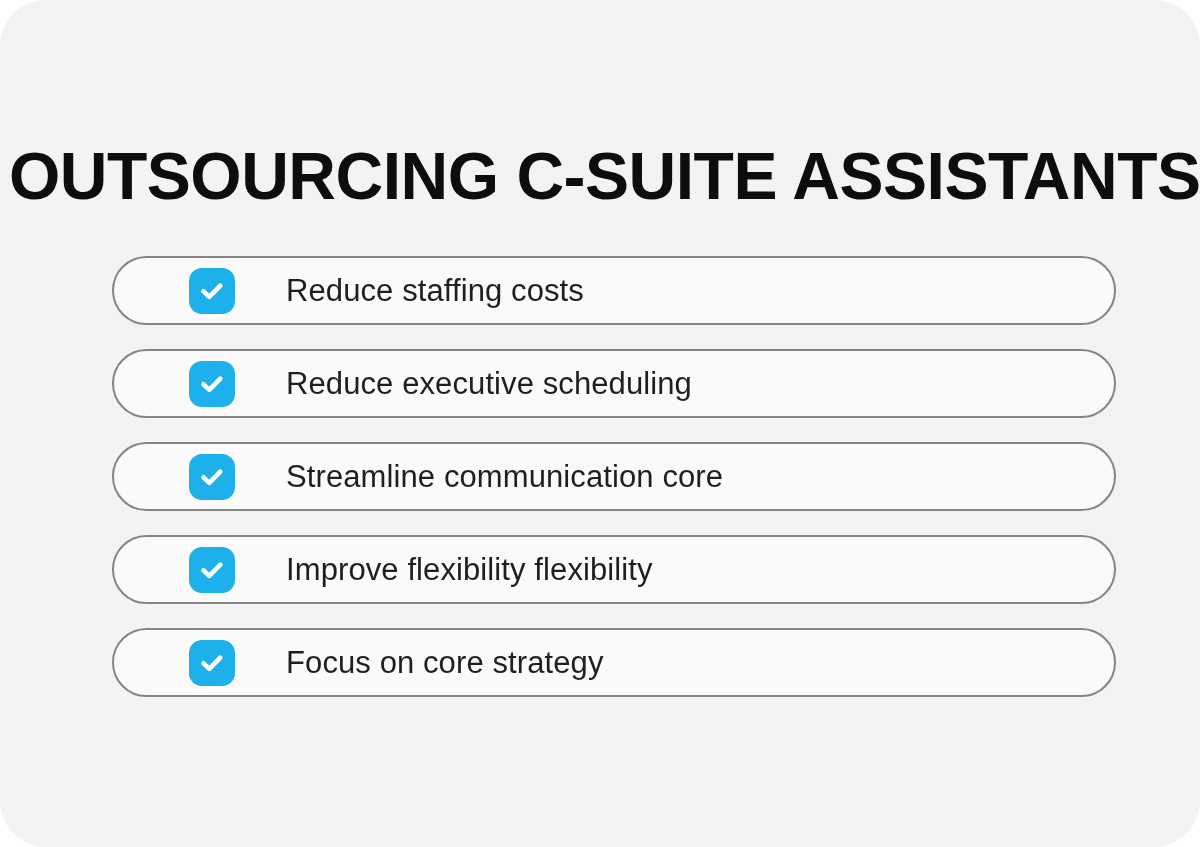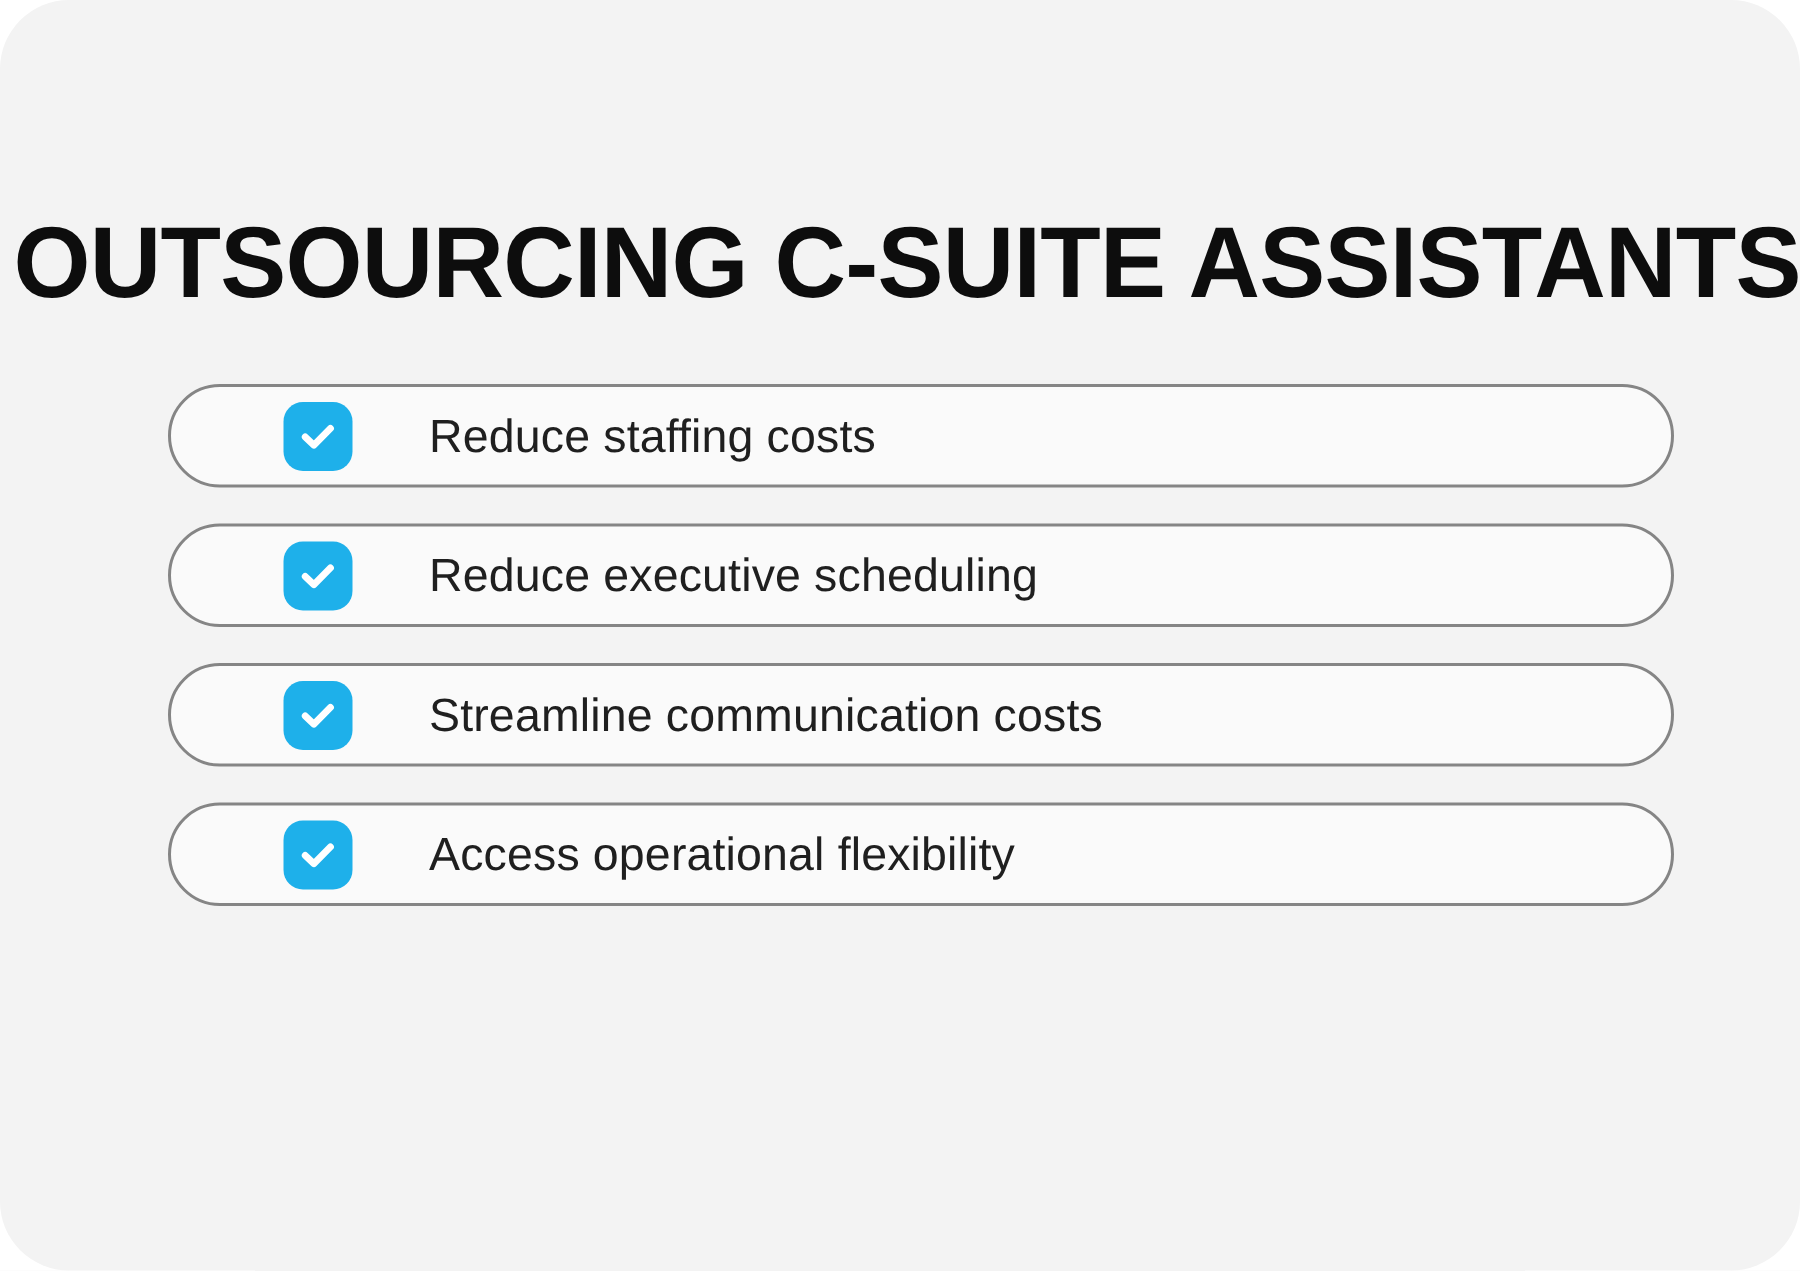--- a/index.html
+++ b/index.html
@@ -117,27 +117,35 @@
       </span>
       <span class="row-label">Reduce executive scheduling</span>
     </div>
 
     <div class="row">
       <span class="checkbox">
         <svg viewBox="0 0 30 30" aria-hidden="true">
           <path d="M6.5 15.3 L12.3 20.8 L23.3 9.6" fill="none" stroke="#ffffff" stroke-width="4.6" stroke-linecap="round" stroke-linejoin="round"></path>
         </svg>
       </span>
-      <span class="row-label">Streamline communication costs</span>
+      <span class="row-label">Streamline communication core</span>
     </div>
 
     <div class="row">
       <span class="checkbox">
         <svg viewBox="0 0 30 30" aria-hidden="true">
           <path d="M6.5 15.3 L12.3 20.8 L23.3 9.6" fill="none" stroke="#ffffff" stroke-width="4.6" stroke-linecap="round" stroke-linejoin="round"></path>
         </svg>
       </span>
-      <span class="row-label">Access operational flexibility</span>
+      <span class="row-label">Improve flexibility flexibility</span>
     </div>
 
+    <div class="row">
+      <span class="checkbox">
+        <svg viewBox="0 0 30 30" aria-hidden="true">
+          <path d="M6.5 15.3 L12.3 20.8 L23.3 9.6" fill="none" stroke="#ffffff" stroke-width="4.6" stroke-linecap="round" stroke-linejoin="round"></path>
+        </svg>
+      </span>
+      <span class="row-label">Focus on core strategy</span>
+    </div>
 
   </div>
 </div>
 
 </body></html>

